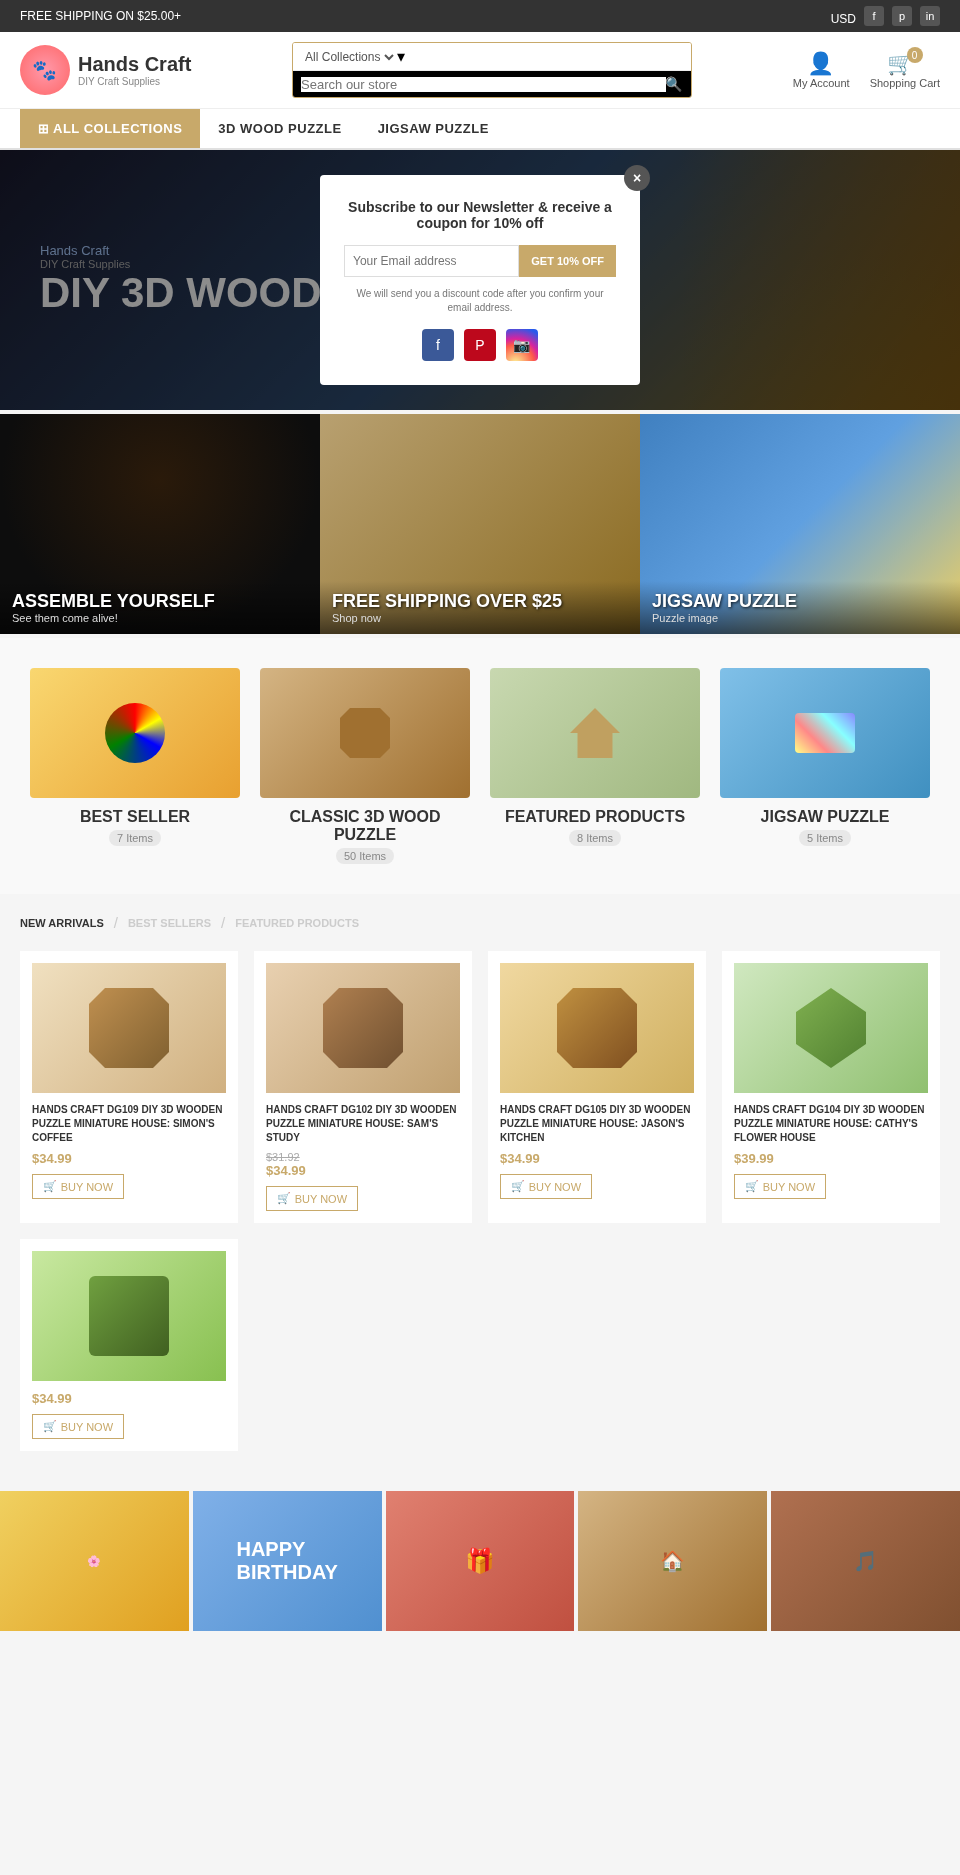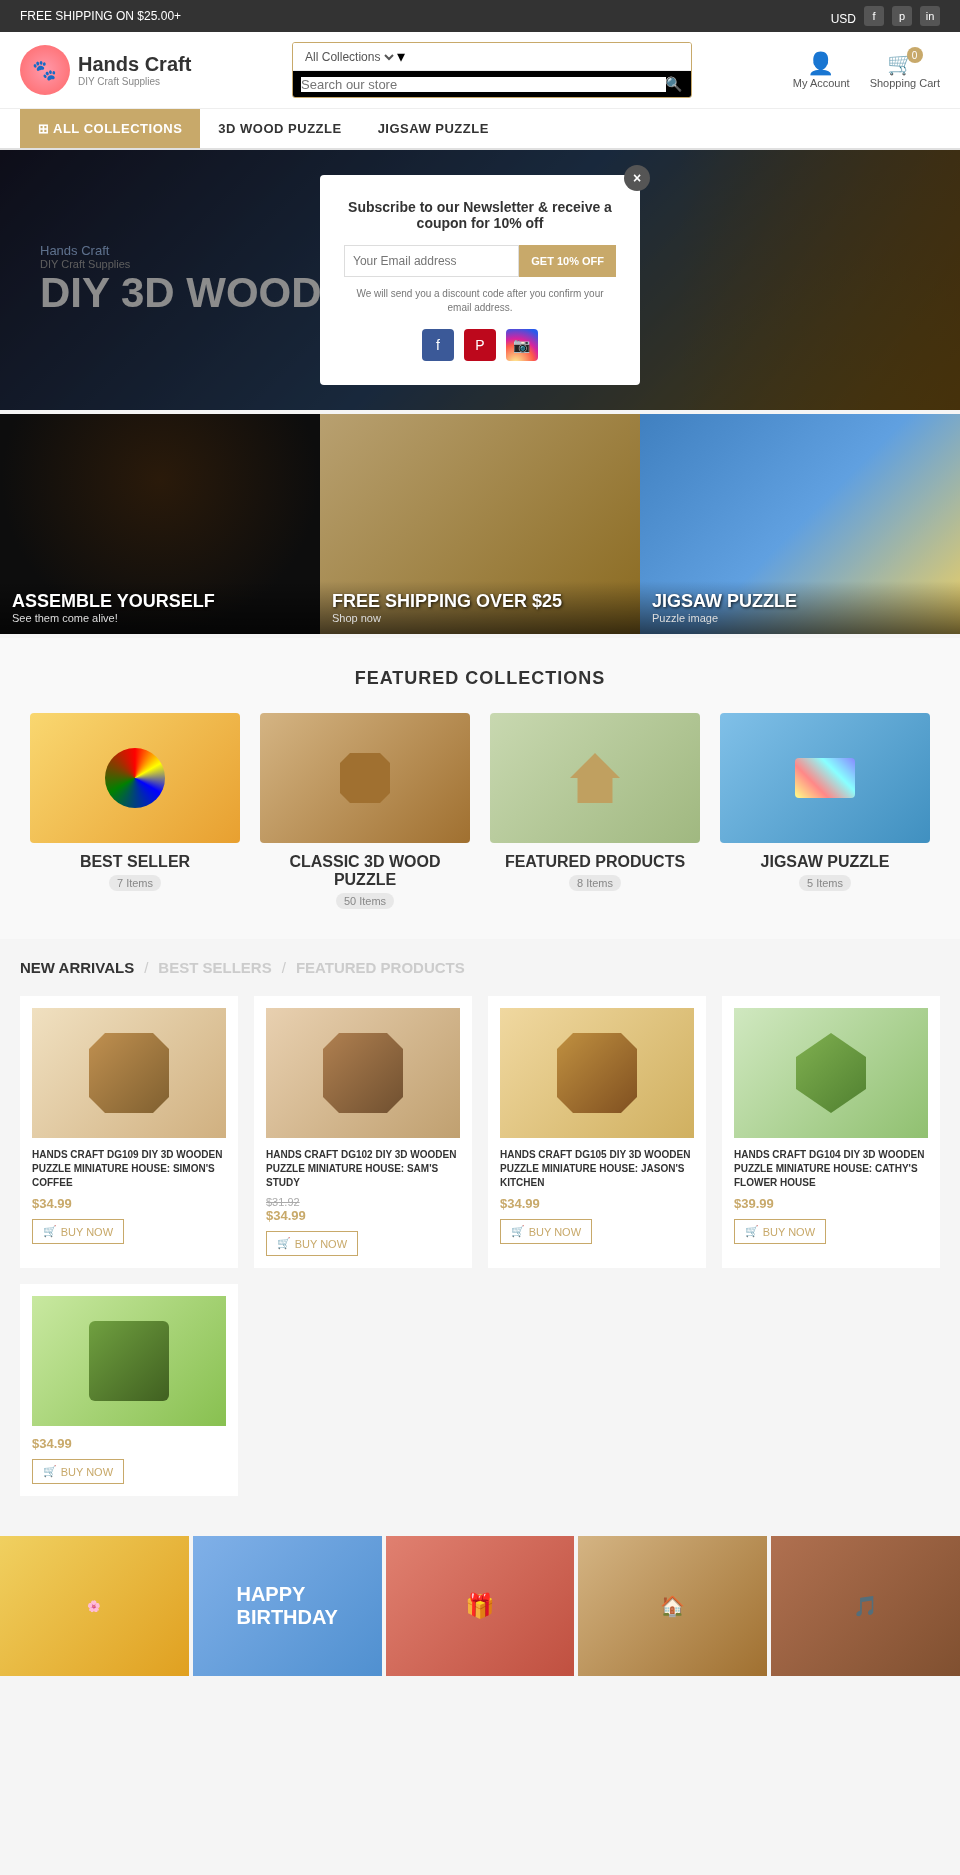--- a/index.html
+++ b/index.html
@@ -232,21 +232,21 @@
     .img-featured { background: linear-gradient(135deg, #c8d8b0 0%, #a0b880 100%); }
     .img-jigsaw { background: linear-gradient(135deg, #80c0e8 0%, #4090c0 100%); }
 
     
     .arrivals { padding: 20px; background: #f5f5f5; }
     .arrivals-tabs {
       display: flex; gap: 0; margin-bottom: 20px;
       align-items: center;
     }
     .arr-tab {
-      font-size: 15px; font-weight: bold; cursor: pointer;
+      font-size: 11px; font-weight: bold; cursor: pointer;
       color: #ccc; text-transform: uppercase;
     }
     .arr-tab.active { color: #333; }
     .arr-sep { color: #ccc; margin: 0 10px; font-size: 15px; }
 
     .products-grid {
       display: grid;
       grid-template-columns: repeat(4, 1fr);
       gap: 16px;
     }
@@ -420,21 +420,20 @@
     <div class="inner">
       <div class="overlay">
         <div class="c-title">JIGSAW PUZZLE</div>
         <div class="c-sub">Puzzle image</div>
       </div>
     </div>
   </div>
 </div>
 
 <div class="section">
-  <div class="section-title">FEATURED COLLECTIONS</div>
   <div class="feat-grid">
     <div class="feat-card">
       <div class="feat-img img-bestseller">
         <div style="width:60px;height:60px;background:conic-gradient(red 0deg,yellow 60deg,blue 120deg,green 240deg,red 360deg);border-radius:50%;"></div>
       </div>
       <div class="feat-name">BEST SELLER</div>
       <div class="feat-count">7 Items</div>
     </div>
     <div class="feat-card">
       <div class="feat-img img-3dwood">

